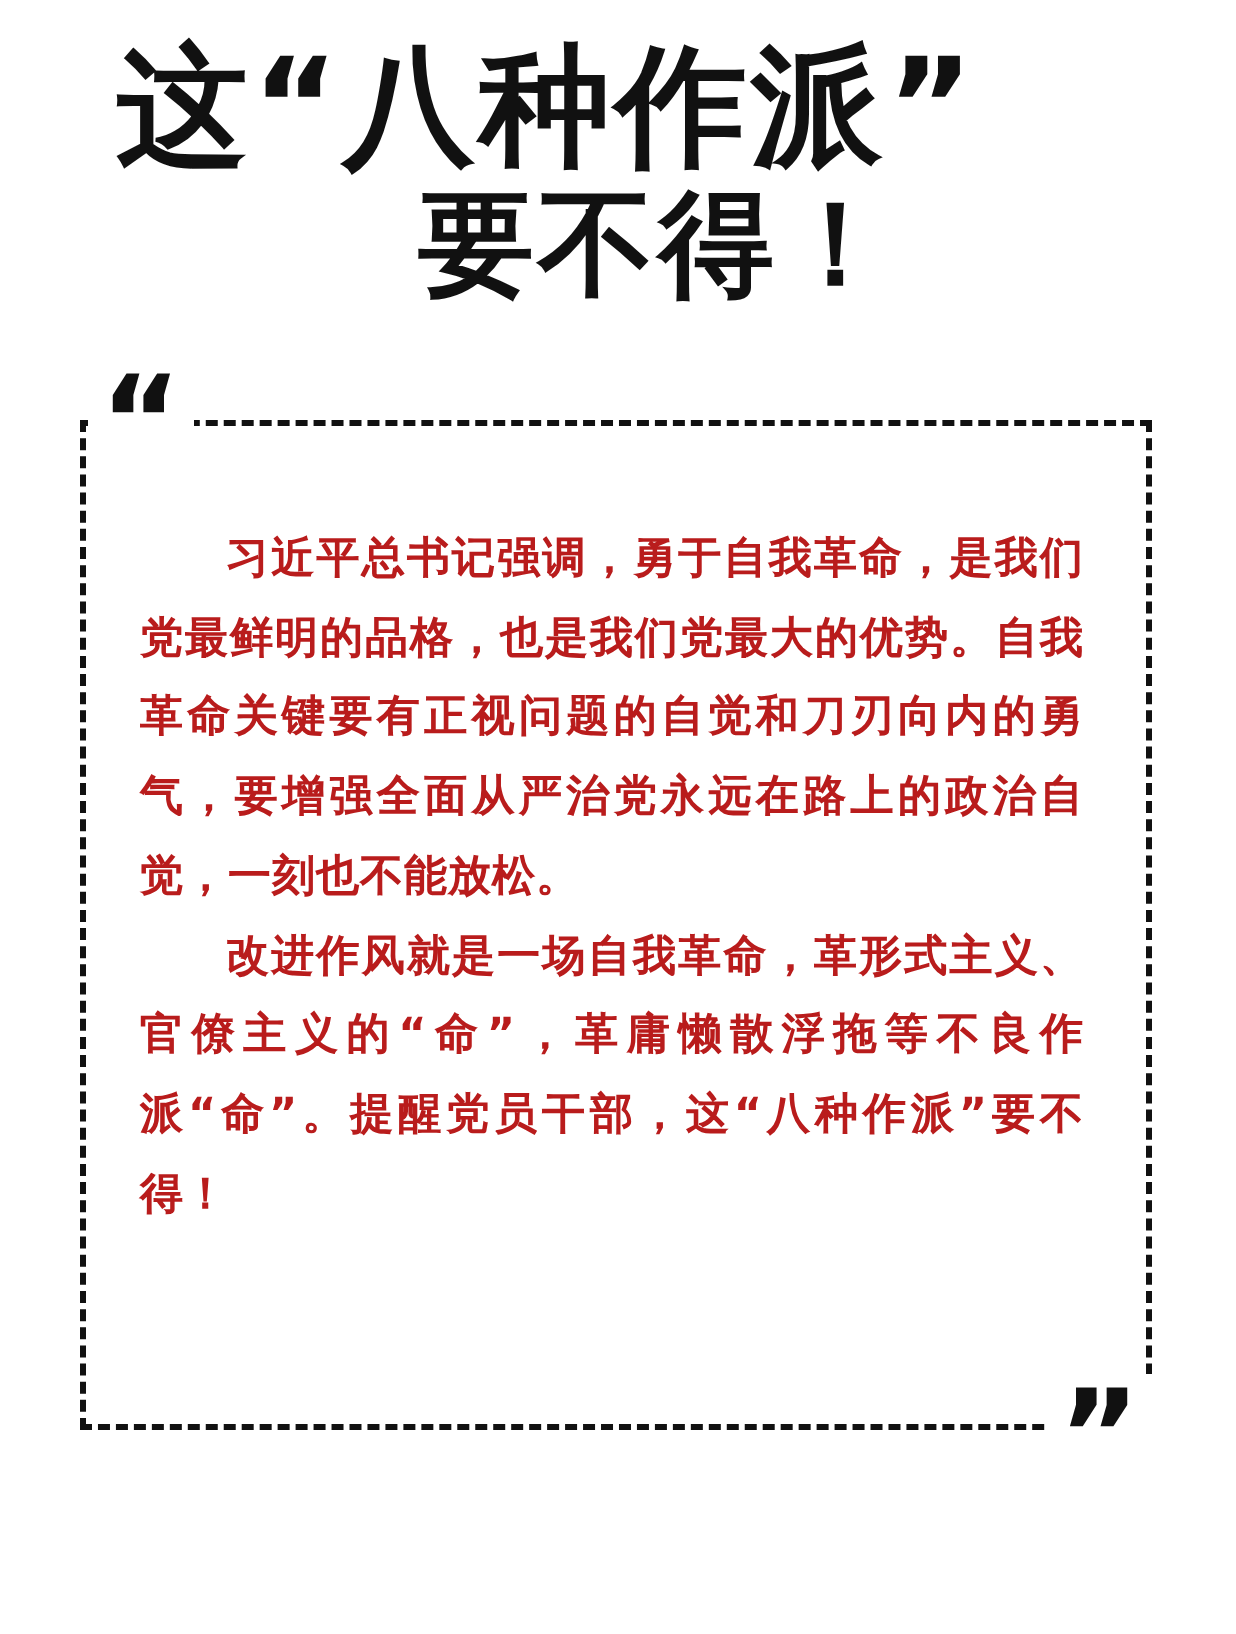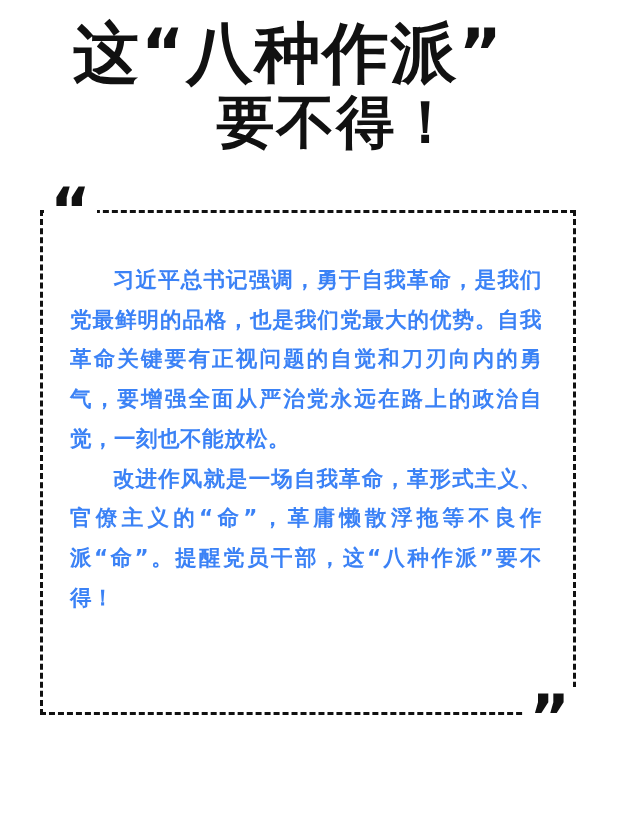--- a/index.html
+++ b/index.html
@@ -16,21 +16,21 @@
   .poster {
     position: relative;
     width: 618px;
     height: 817px;
     background: #ffffff;
     box-sizing: border-box;
   }
 
   
   .title-block {
-    padding: 18px 28px 0 43px;
+    padding: 18px 28px 0 28px;
     text-align: center;
   }
   .title-line {
     font-family: "DejaVu Sans", "Liberation Sans", sans-serif;
     font-weight: bold;
     color: #111111;
     letter-spacing: 2px;
     line-height: 1.08;
   }
   .title-line-1 {
@@ -85,21 +85,21 @@
     position: absolute;
     left: 40px;
     right: 46px;
     top: 72px;
   }
   .para {
     font-family: "DejaVu Sans", "Liberation Sans", sans-serif;
     font-weight: bold;
     font-size: 21.5px;
     line-height: 1.85;
-    color: #3b82f6;
+    color: #b91c1c;
     text-align: justify;
     text-indent: 2em;
     letter-spacing: 0.5px;
     margin: 0;
   }
   .para + .para {
   }
 </style>
 </head>
 <body>

